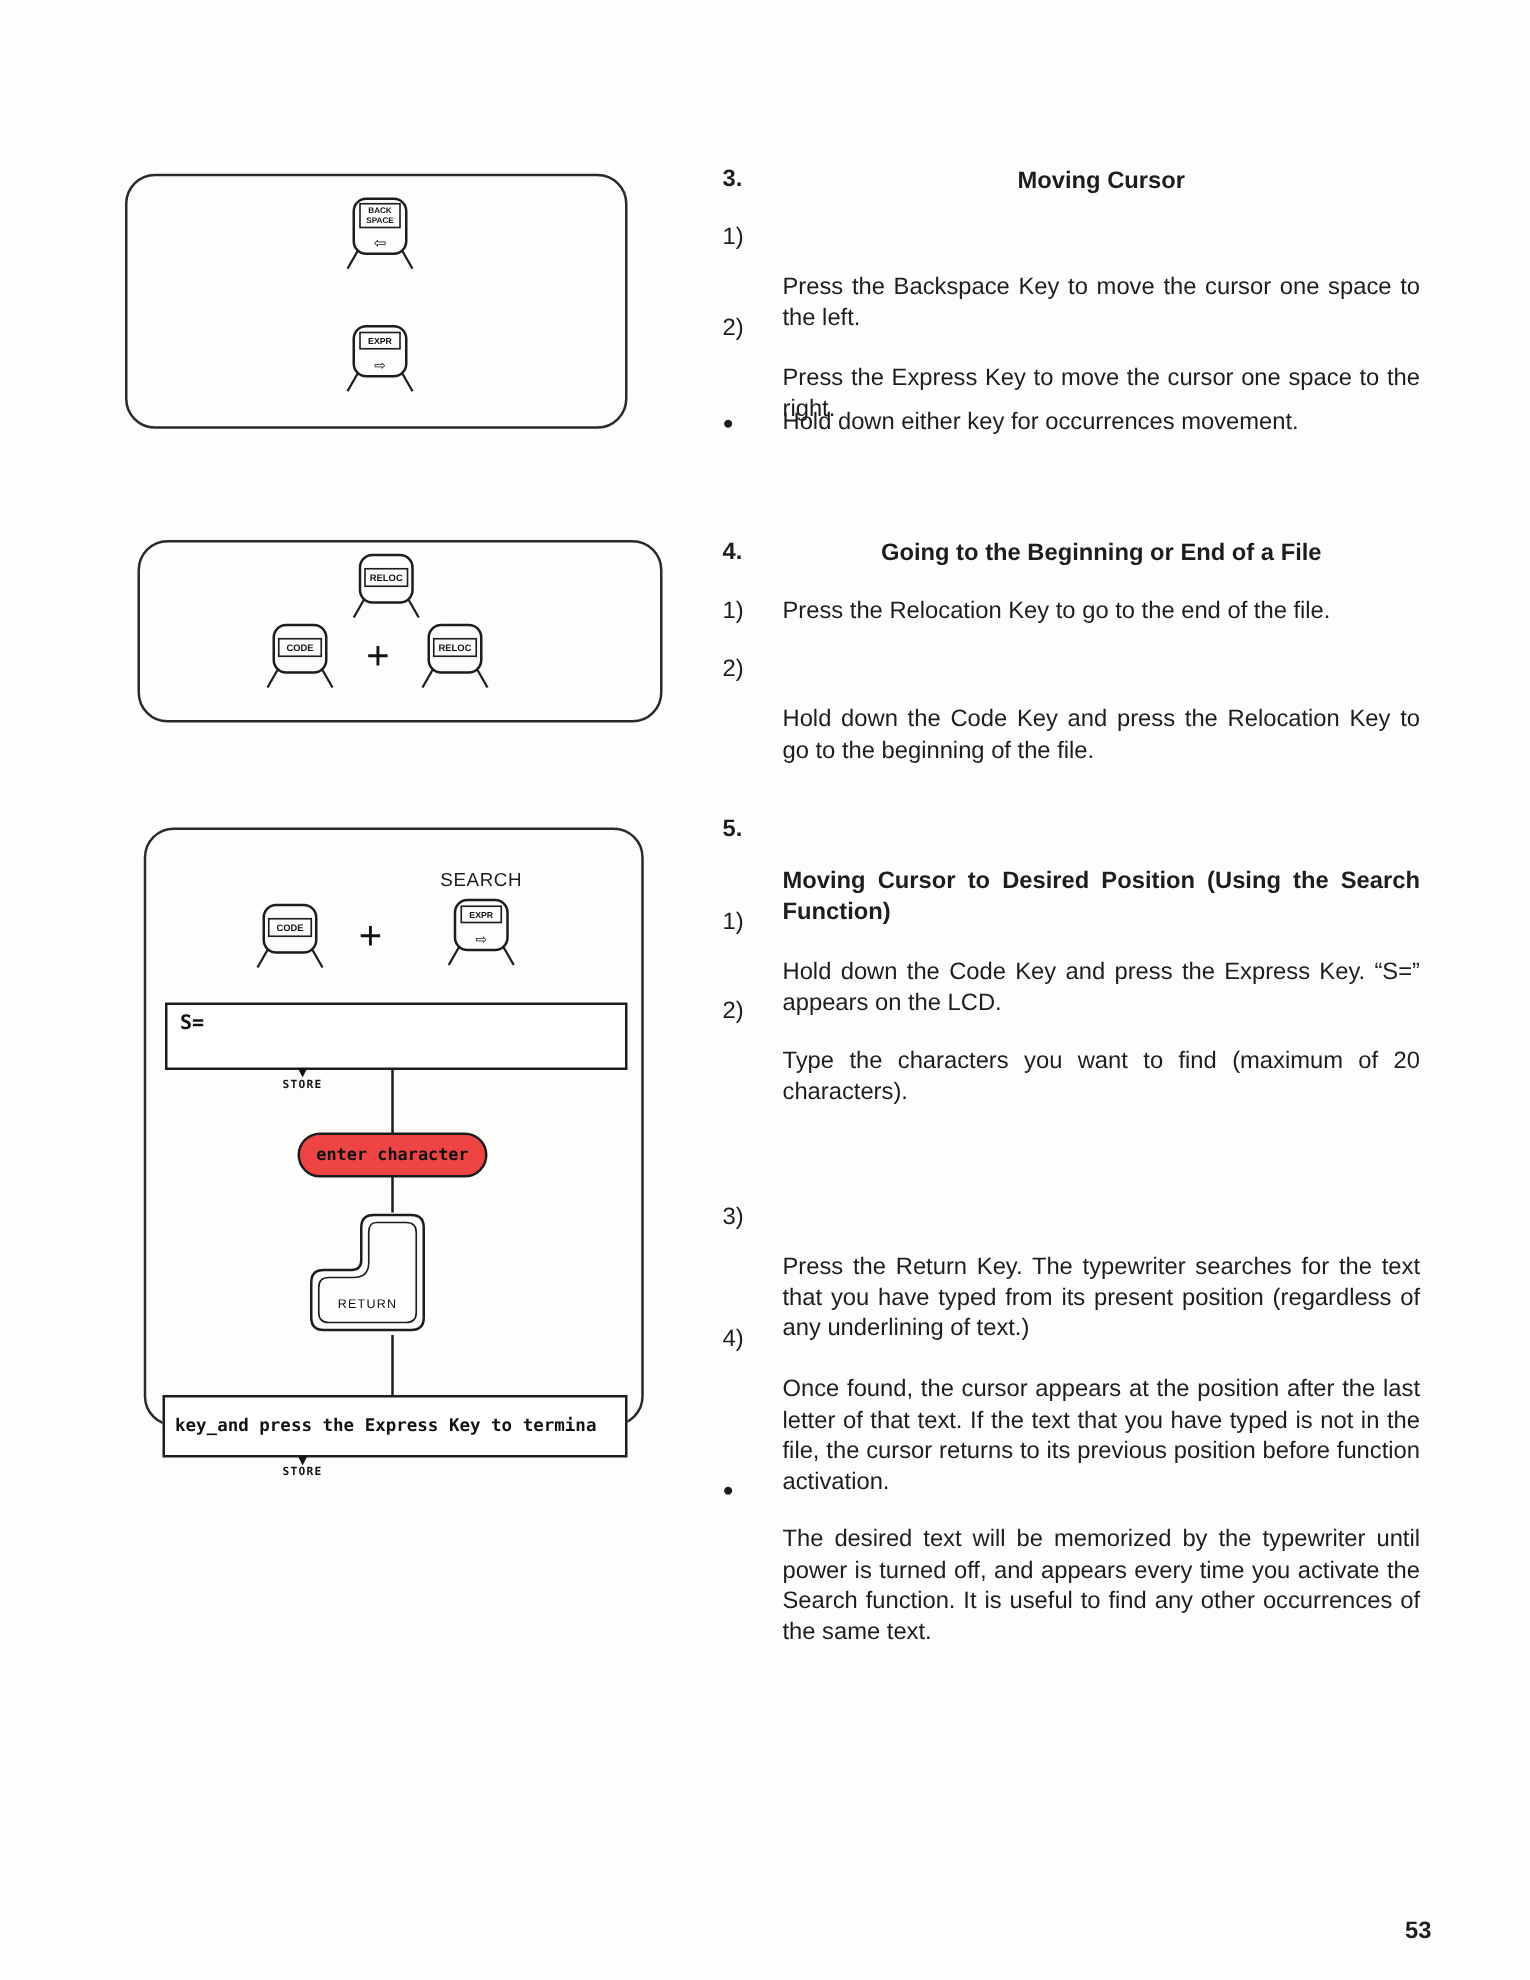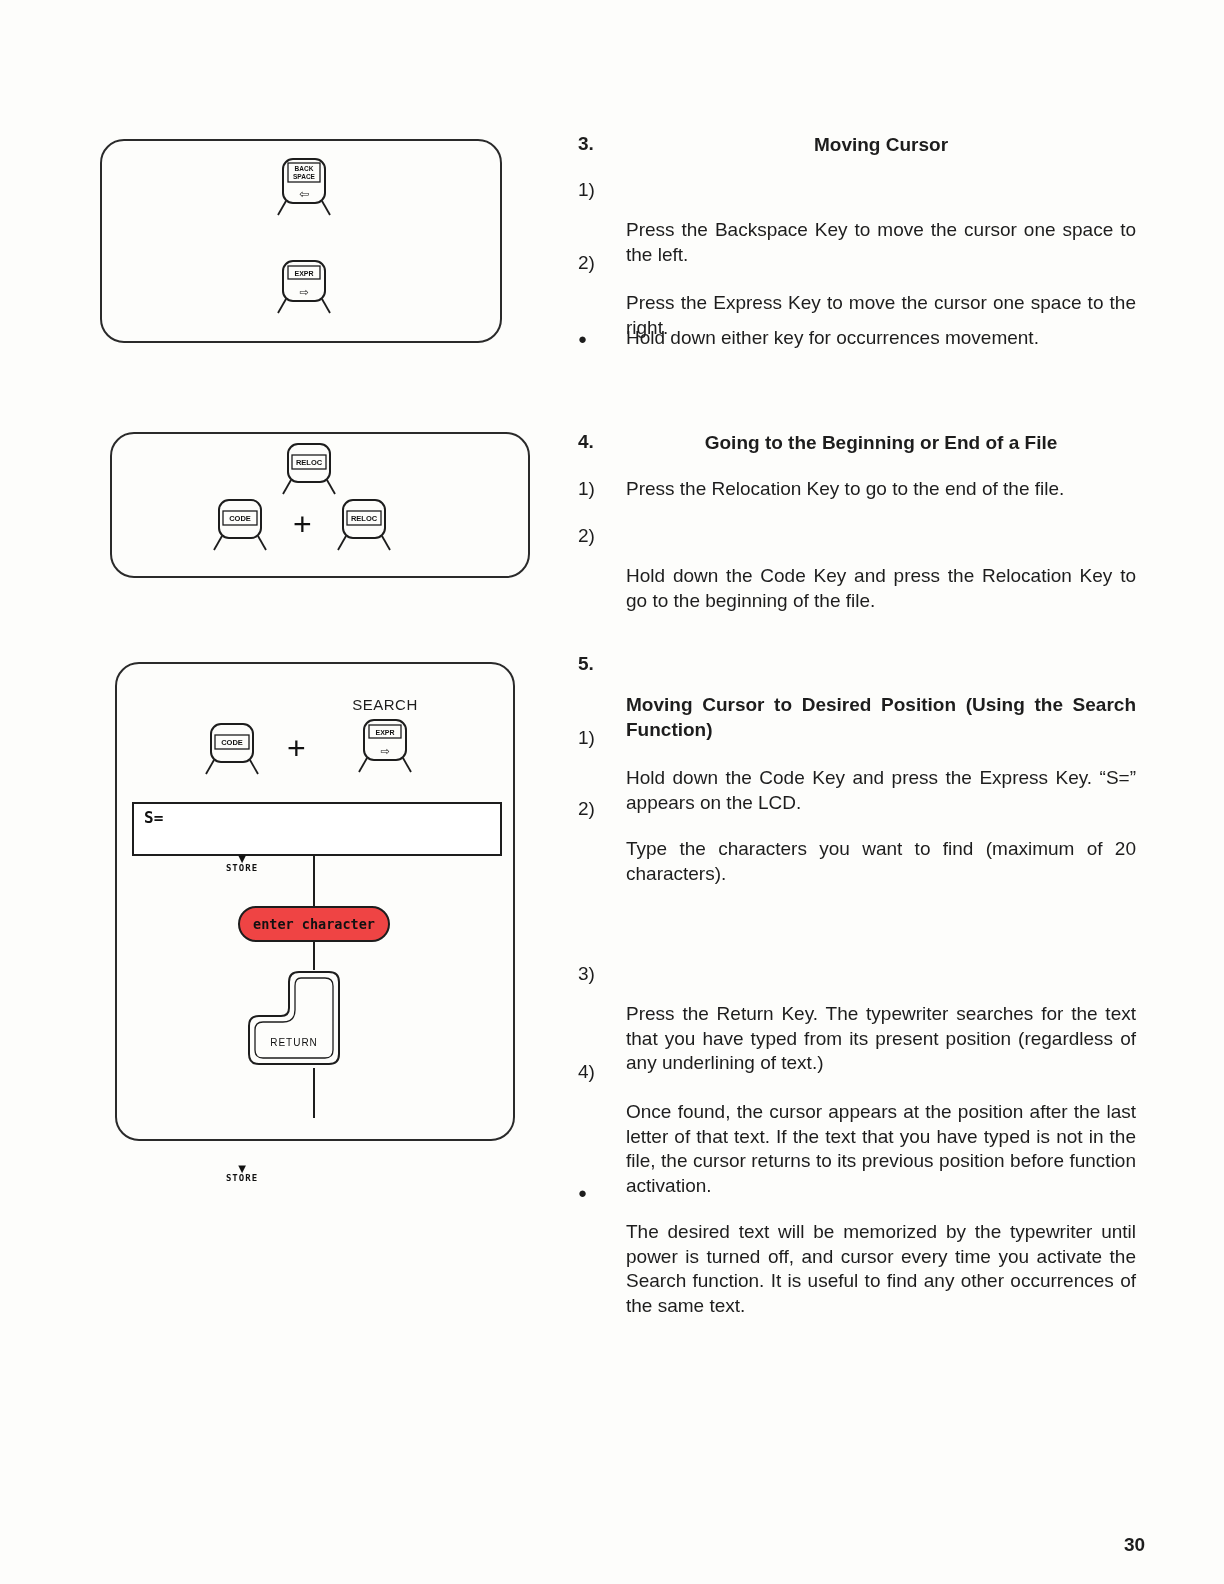--- a/index.html
+++ b/index.html
@@ -154,20 +154,23 @@
     <div class="flow-line" style="left:196px; top:276px; height:30px;"></div>
 
     <svg class="keycap" style="left:112px; top:304px;" width="136" height="102" viewBox="0 0 136 102">
       <path class="kc-face" d="M70,4 H100 Q110,4 110,14 V86 Q110,96 100,96 H30 Q20,96 20,86 V58 Q20,48 30,48 H52 Q60,48 60,40 V14 Q60,4 70,4 Z"></path>
       <path class="kc-box" d="M72,10 H96 Q104,10 104,18 V82 Q104,90 96,90 H34 Q26,90 26,82 V62 Q26,54 34,54 H54 Q66,54 66,42 V18 Q66,10 72,10 Z"></path>
       <text class="rt-text" x="65" y="78">RETURN</text>
     </svg>
 
     <div class="flow-line" style="left:196px; top:404px; height:50px;"></div>
 
+    <div class="lcd lcd2" style="left:13px; top:452px; width:372px; height:50px;">
+      <span>key_and press the Express Key to termina</span>
+    </div>
 
     <div class="store" style="left:98px; top:500px;">
       <span class="tri">▼</span>
       <span class="lbl">STORE</span>
     </div>
   </div>
 
   <div class="rcol">
 
     <div class="sec-header" style="top:132px;">
@@ -215,18 +218,18 @@
     <div class="item" style="top:962px;">
       <span class="marker">3)</span>
       <div class="itext just">Press the Return Key. The typewriter searches for the text that you have typed from its present position (regardless of any underlining of text.)</div>
     </div>
     <div class="item" style="top:1060px;">
       <span class="marker">4)</span>
       <div class="itext just">Once found, the cursor appears at the position after the last letter of that text. If the text that you have typed is not in the file, the cursor returns to its previous position before function activation.</div>
     </div>
     <div class="item bullet" style="top:1180px;">
       <span class="marker">●</span>
-      <div class="itext just">The desired text will be memorized by the typewriter until power is turned off, and cursor every time you activate the Search function. It is useful to find any other occurrences of the same text.</div>
-    </div>
-  </div>
-
-  <div class="page-num">30</div>
+      <div class="itext just">The desired text will be memorized by the typewriter until power is turned off, and appears every time you activate the Search function. It is useful to find any other occurrences of the same text.</div>
+    </div>
+  </div>
+
+  <div class="page-num">53</div>
 </div>
 
 </body></html>

